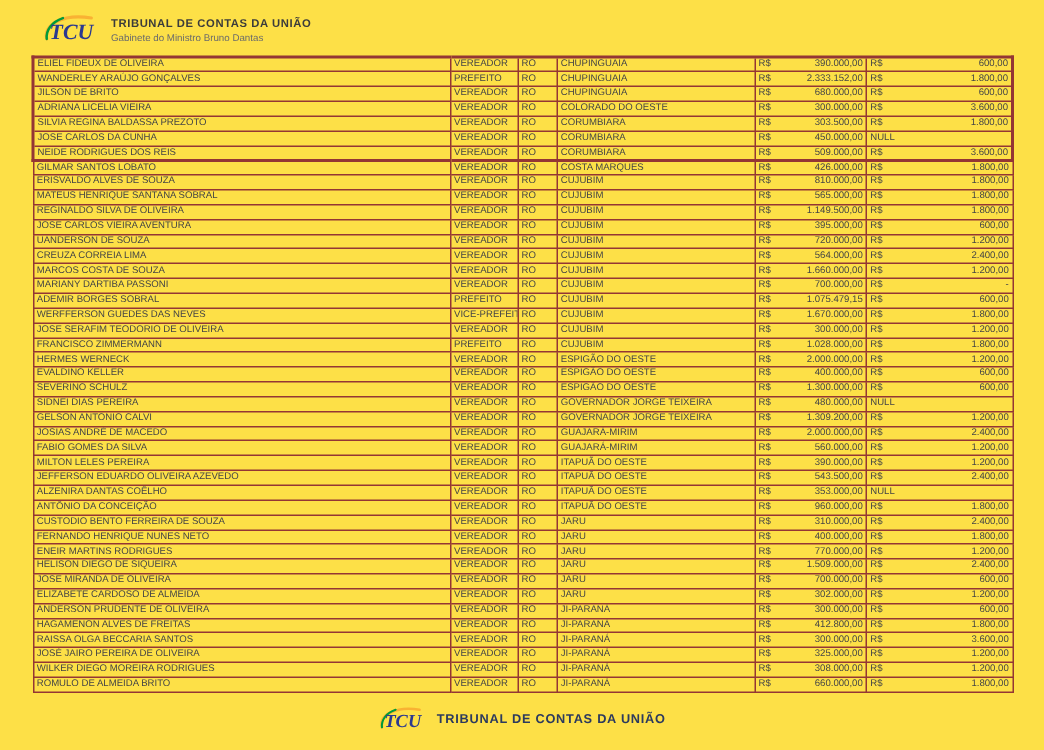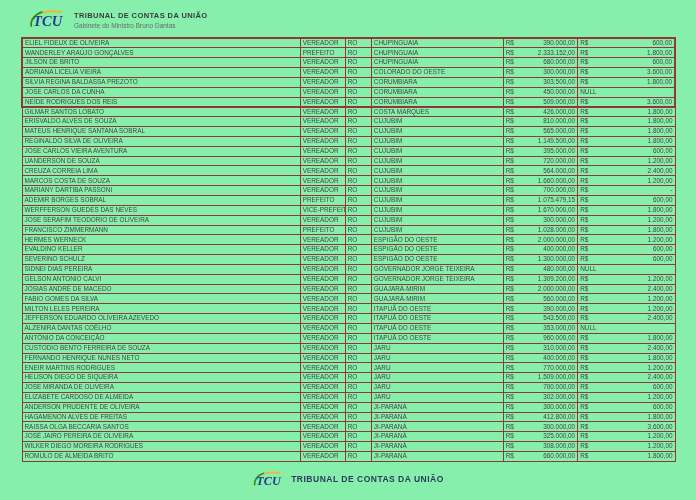--- a/index.html
+++ b/index.html
@@ -2,21 +2,21 @@
 <html><head>
 <meta charset="utf-8">
 <style>
   * { margin: 0; padding: 0; box-sizing: border-box; }
   html, body { background: #fff; }
   body { font-family: "Liberation Sans", sans-serif; }
   .page {
     position: relative;
     width: 696px;
     height: 500px;
-    background: #86efac;
+    background: #fde047;
     overflow: hidden;
   }
 
   
   .doc-header {
     position: absolute;
     left: 28px;
     top: 6px;
     display: flex;
     align-items: center;

